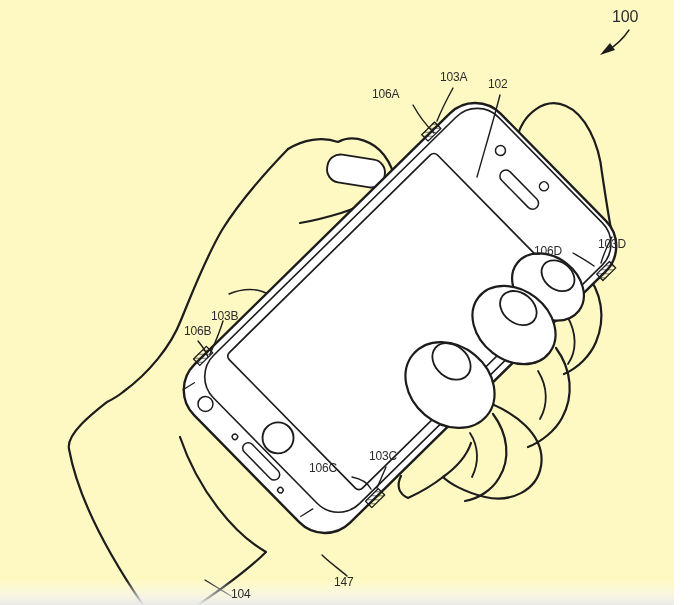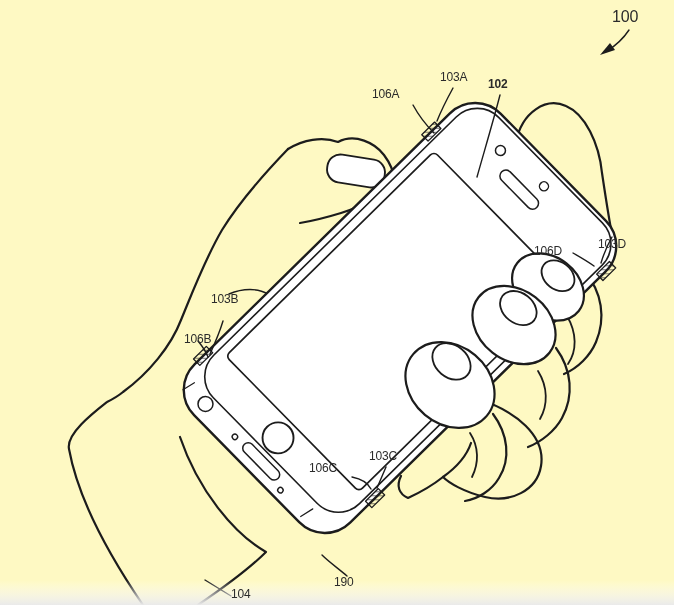--- a/index.html
+++ b/index.html
@@ -4,25 +4,25 @@
 <style>
   html,body{margin:0;padding:0;background:#ffffff;}
   #stage{position:relative;width:674px;height:605px;background:#fef9c3;overflow:hidden;
          font-family:"Liberation Sans",sans-serif;}
   #art{position:absolute;left:0;top:0;}
   .lbl{position:absolute;font-size:12px;color:#2b2b2b;letter-spacing:-0.2px;
        white-space:nowrap;user-select:none;}
   .lbl-100{left:612px;top:8px;font-size:16px;}
   .lbl-103A{left:440px;top:70px;}
   .lbl-106A{left:372px;top:87px;}
-  .lbl-102{left:488px;top:77px;font-weight:bold;}
+  .lbl-102{left:488px;top:77px;}
   .lbl-103D{left:598px;top:237px;}
   .lbl-106D{left:534px;top:244px;}
-  .lbl-103B{left:211px;top:292px;}
-  .lbl-106B{left:184px;top:332px;}
+  .lbl-103B{left:211px;top:309px;}
+  .lbl-106B{left:184px;top:324px;}
   .lbl-106C{left:309px;top:461px;}
   .lbl-103C{left:369px;top:449px;text-align:center;}
   .lbl-101{left:334px;top:575px;}
   .lbl-104{left:231px;top:587px;}
 </style>
 </head>
 <body>
 
 <div id="stage">
 
@@ -121,15 +121,15 @@
   <span class="lbl lbl-100">100</span>
   <span class="lbl lbl-103A">103A</span>
   <span class="lbl lbl-106A">106A</span>
   <span class="lbl lbl-102">102</span>
   <span class="lbl lbl-103D">103D</span>
   <span class="lbl lbl-106D">106D</span>
   <span class="lbl lbl-103B">103B</span>
   <span class="lbl lbl-106B">106B</span>
   <span class="lbl lbl-106C">106C</span>
   <span class="lbl lbl-103C">103C</span>
-  <span class="lbl lbl-101">190</span>
+  <span class="lbl lbl-101">147</span>
   <span class="lbl lbl-104">104</span>
 </div>
 
 </body></html>

